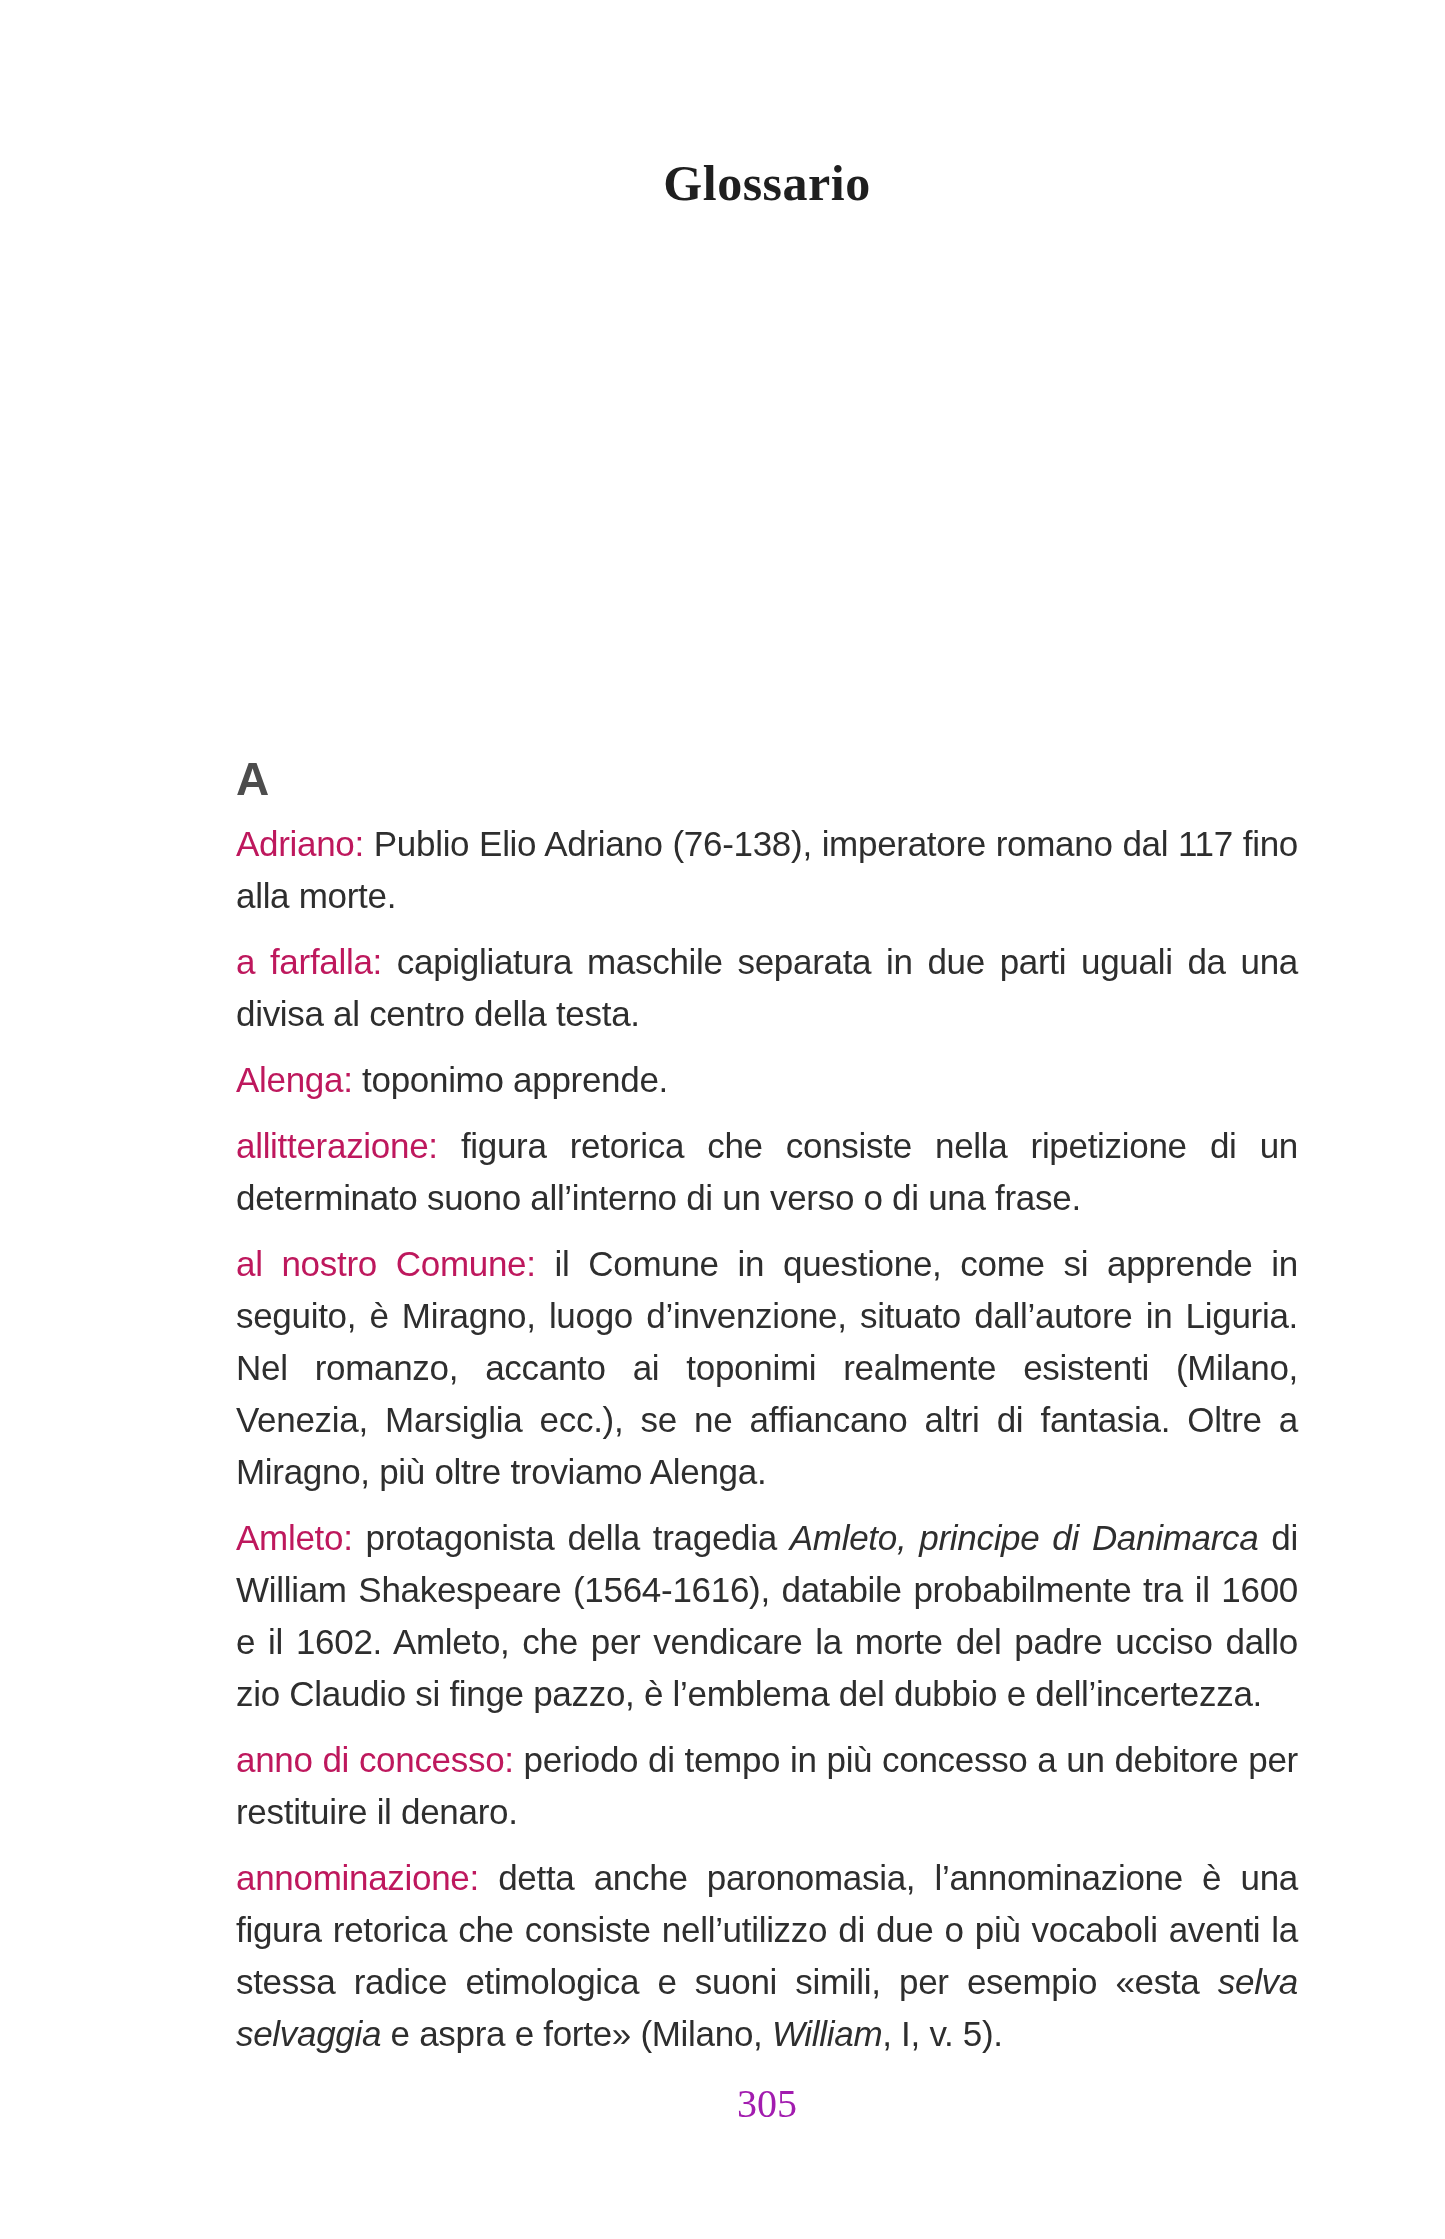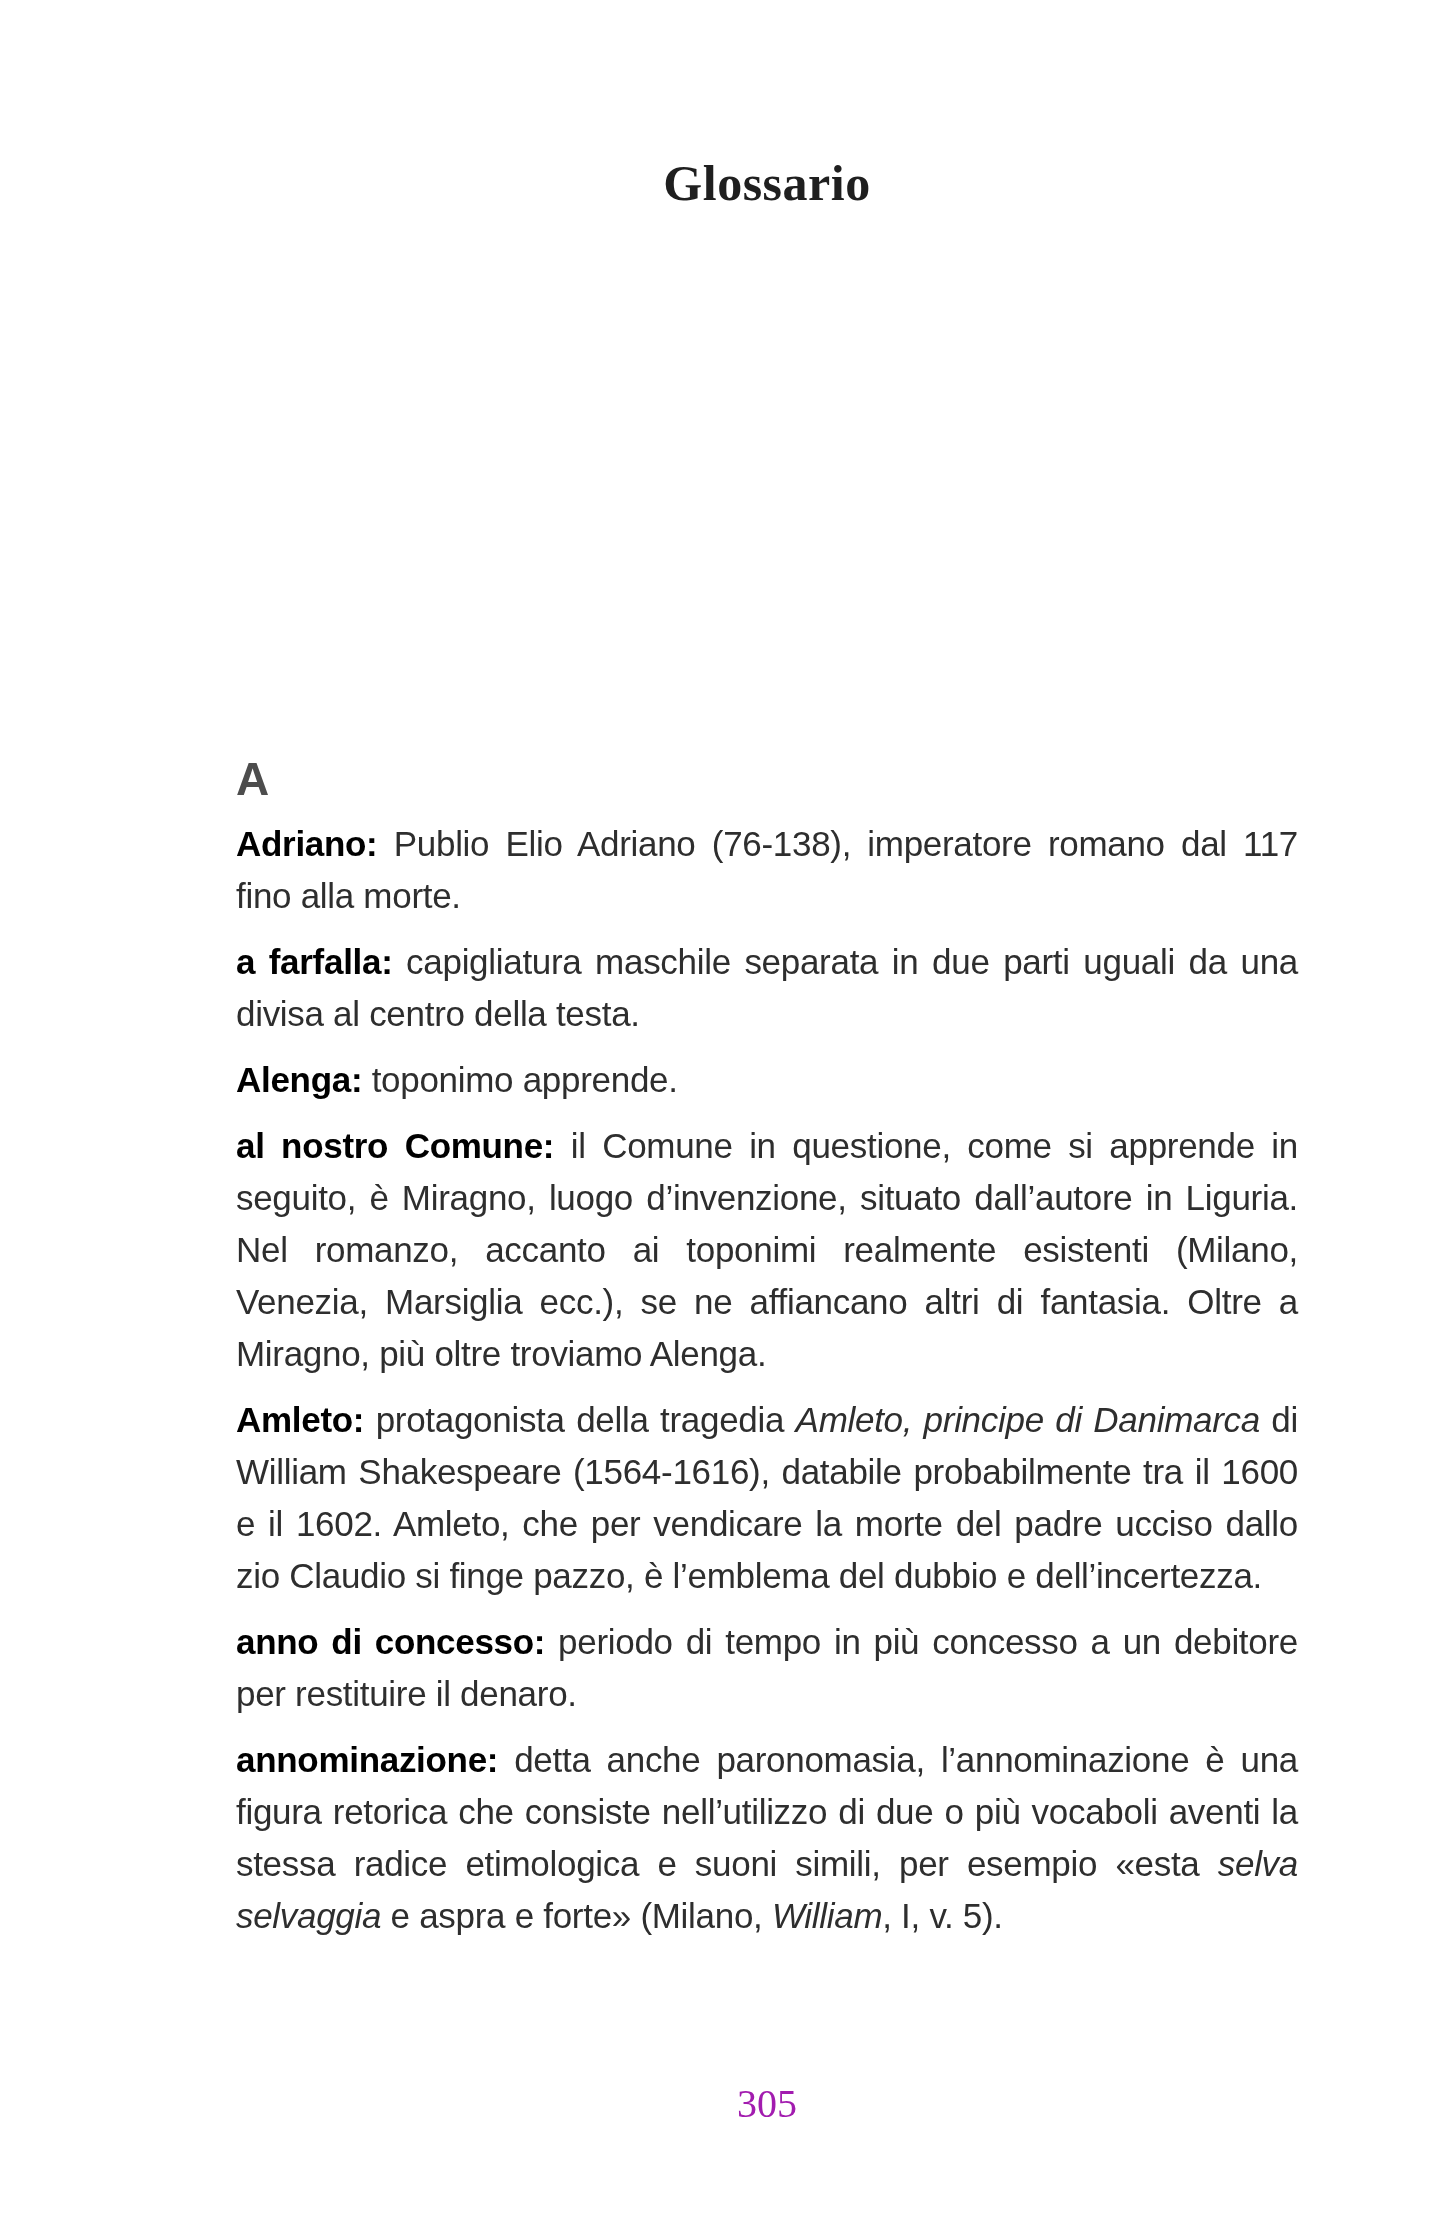--- a/index.html
+++ b/index.html
@@ -45,22 +45,22 @@
     font-size: 35px;
     line-height: 52px;
     letter-spacing: -0.3px;
     color: #2e2e2e;
     text-align: justify;
   }
   .entries p.entry {
     margin: 0 0 14px 0;
   }
   .entries .term {
-    font-weight: 700;
-    color: #000000;
+    font-weight: 400;
+    color: #be185d;
   }
   .entries .it {
     font-style: italic;
   }
   .page-number {
     position: absolute;
     left: 0;
     top: 2082px;
     width: 1062px;
     text-align: center;
@@ -74,20 +74,21 @@
 <body>
 
 <div class="page">
   <div class="content">
     <h1 class="title">Glossario</h1>
     <h2 class="section-letter">A</h2>
     <div class="entries">
         <p class="entry"><span class="term">Adriano:</span> <span>Publio Elio Adriano (76-138), imperatore romano dal 117 fino alla morte.</span></p>
         <p class="entry"><span class="term">a farfalla:</span> <span>capigliatura maschile separata in due parti uguali da una divisa al centro della testa.</span></p>
         <p class="entry"><span class="term">Alenga:</span> <span>toponimo apprende.</span></p>
+        <p class="entry"><span class="term">allitterazione:</span> <span>figura retorica che consiste nella ripetizione di un determinato suono all’interno di un verso o di una frase.</span></p>
         <p class="entry"><span class="term">al nostro Comune:</span> <span>il Comune in questione, come si apprende in seguito, è Miragno, luogo d’invenzione, situato dall’autore in Liguria. Nel romanzo, accanto ai toponimi realmente esistenti (Milano, Venezia, Marsiglia ecc.), se ne affiancano altri di fantasia. Oltre a Miragno, più oltre troviamo Alenga.</span></p>
         <p class="entry"><span class="term">Amleto:</span> <span>protagonista della tragedia </span><span class="it">Amleto, principe di Danimarca</span><span> di William Shakespeare (1564-1616), databile probabilmente tra il 1600 e il 1602. Amleto, che per vendicare la morte del padre ucciso dallo zio Claudio si finge pazzo, è l’emblema del dubbio e dell’incertezza.</span></p>
         <p class="entry"><span class="term">anno di concesso:</span> <span>periodo di tempo in più concesso a un debitore per restituire il denaro.</span></p>
         <p class="entry"><span class="term">annominazione:</span> <span>detta anche paronomasia, l’annominazione è una figura retorica che consiste nell’utilizzo di due o più vocaboli aventi la stessa radice etimologica e suoni simili, per esempio «esta </span><span class="it">selva selvaggia</span><span> e aspra e forte» (Milano, </span><span class="it">William</span><span>, I, v. 5).</span></p>
       </div>
     <div class="page-number">305</div>
   </div>
 </div>
 
 </body></html>

